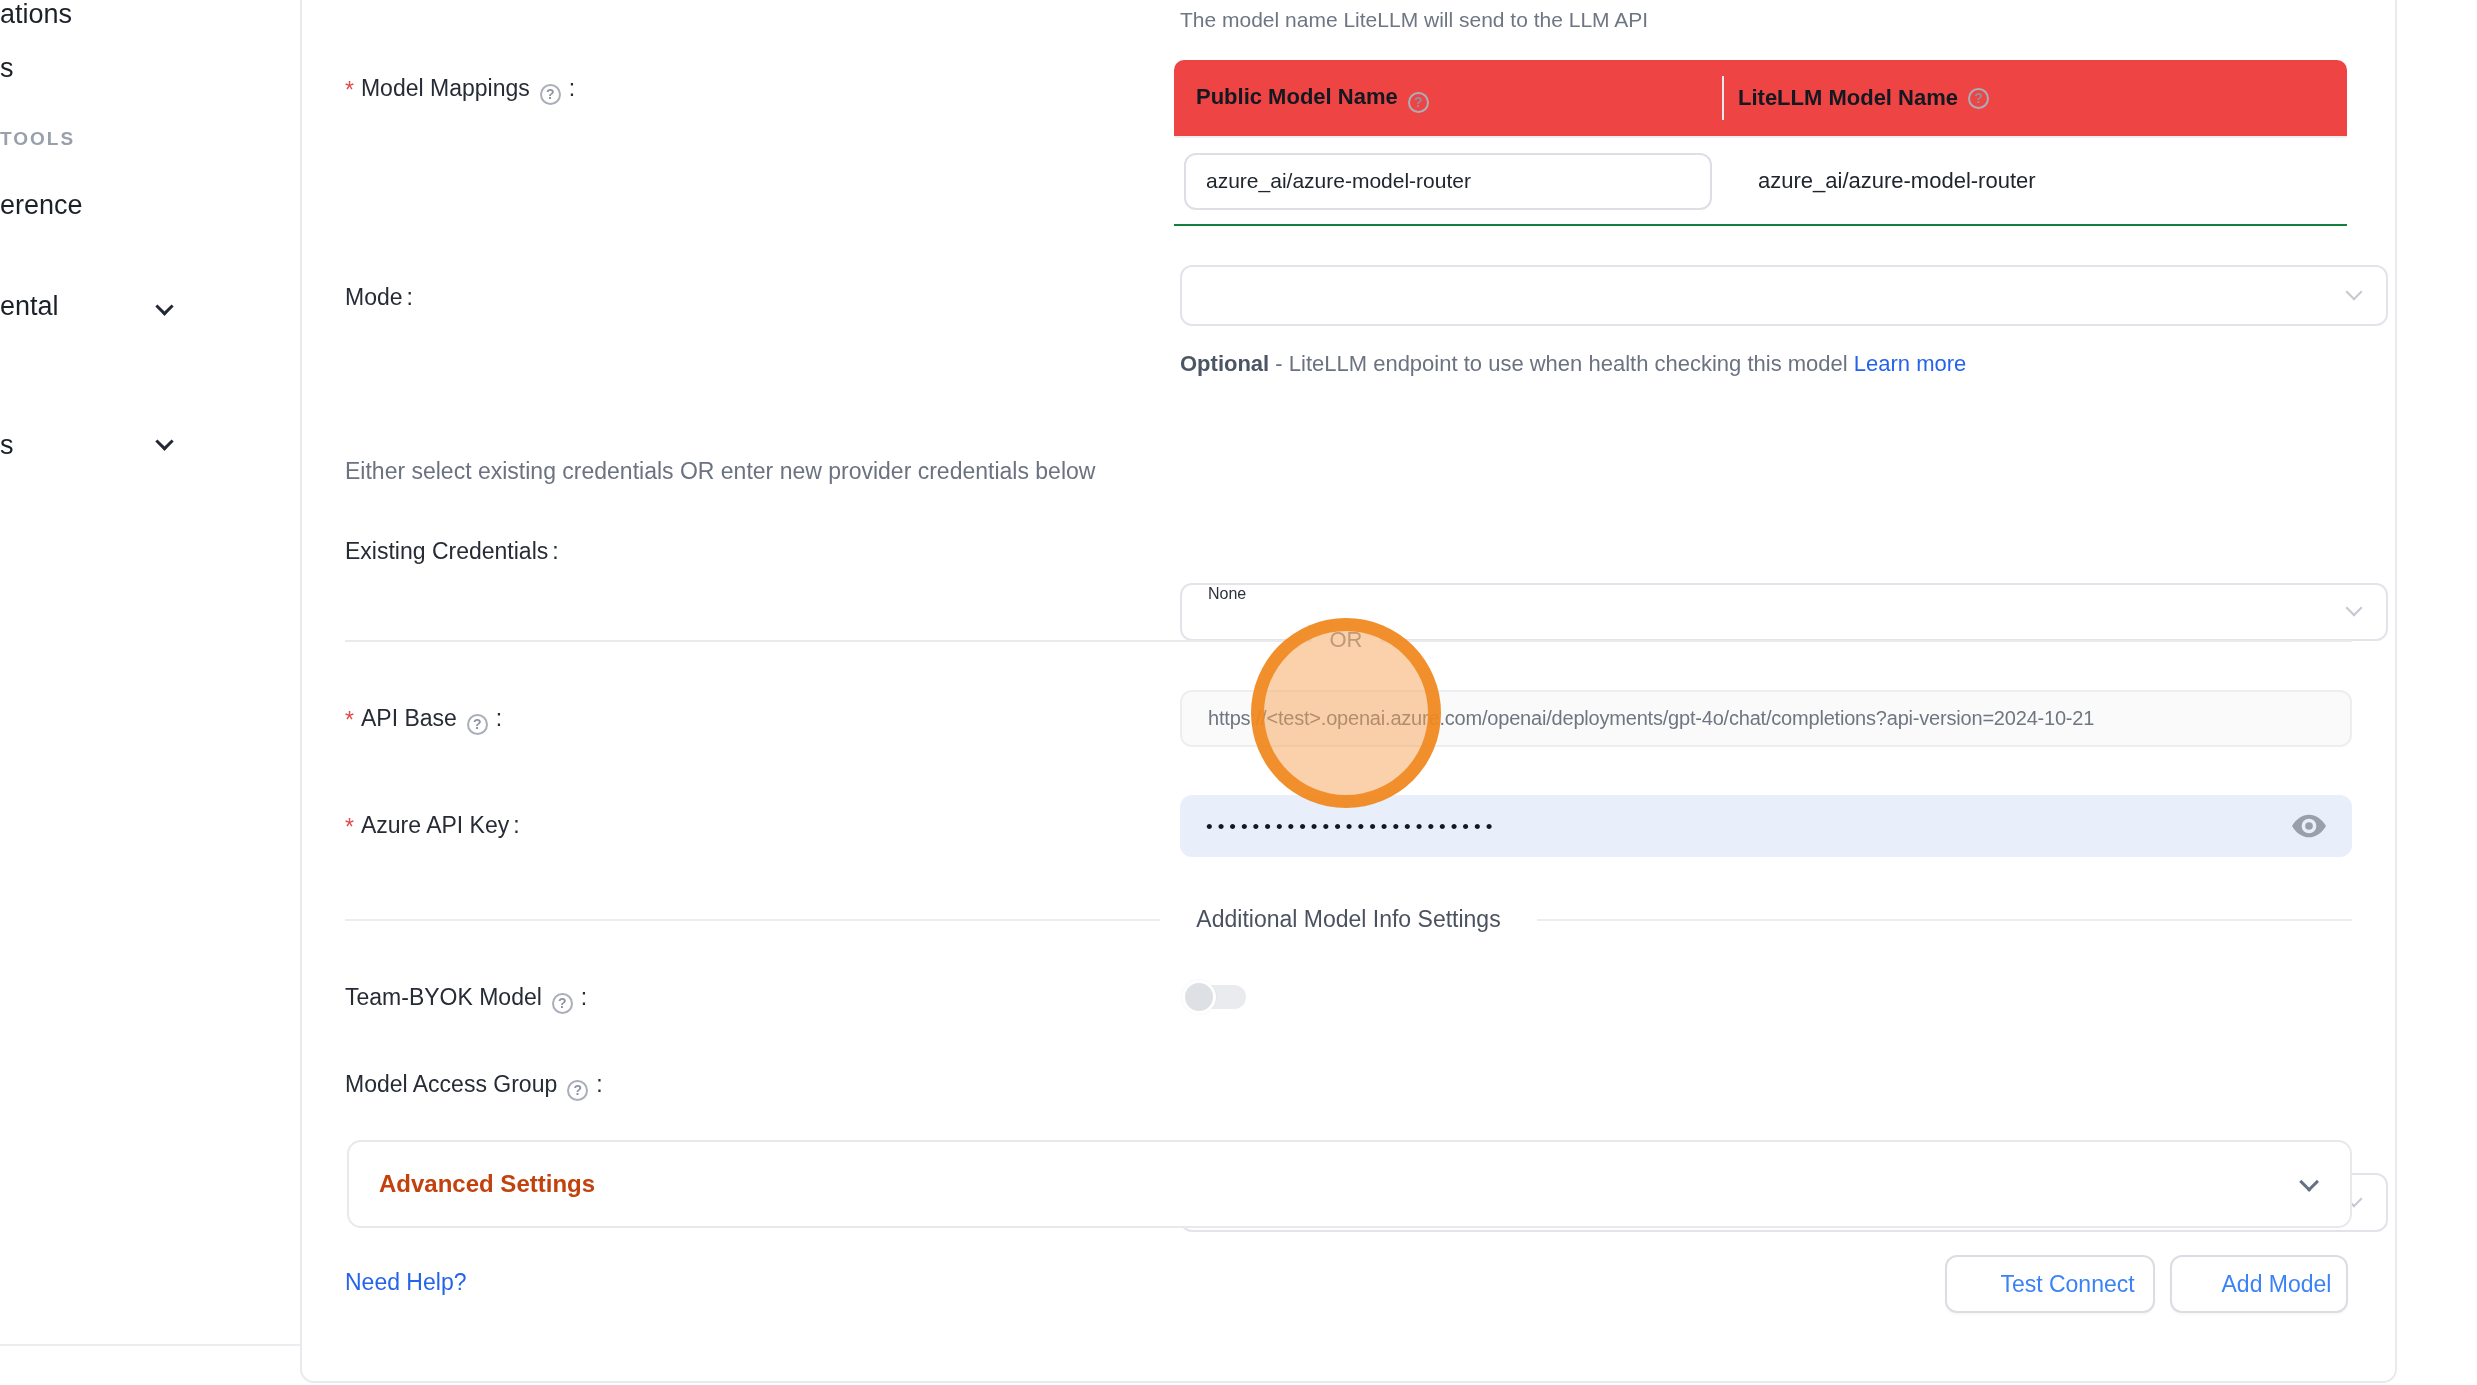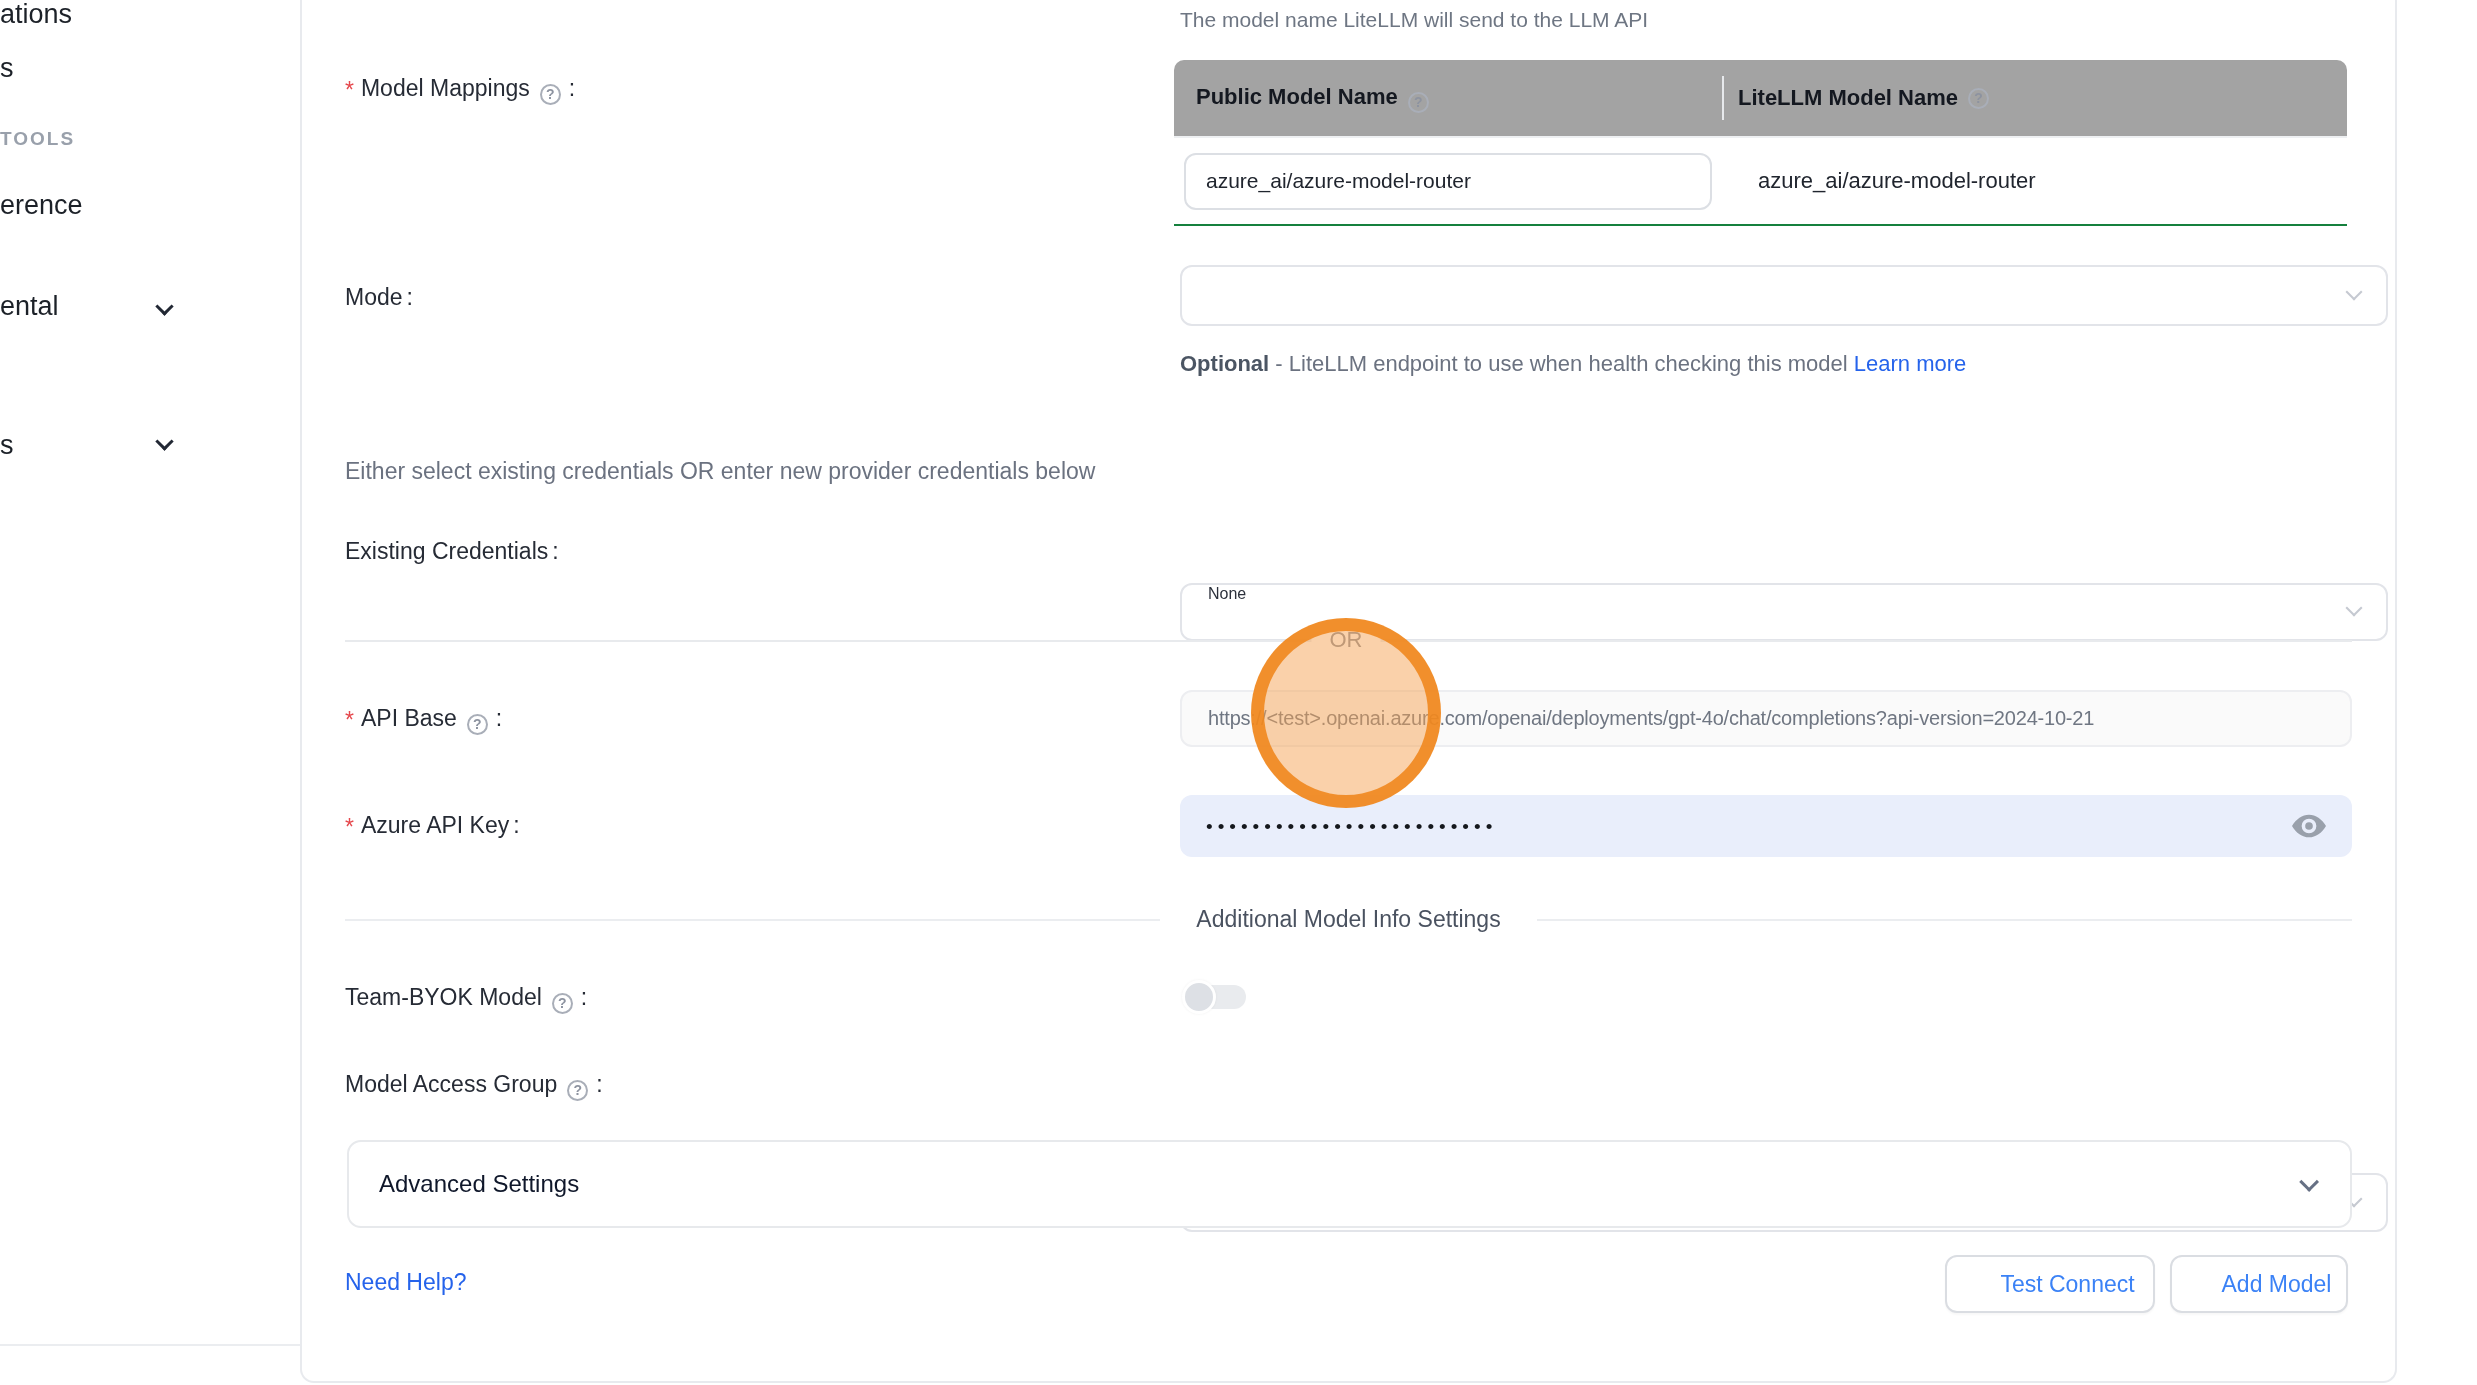--- a/index.html
+++ b/index.html
@@ -30,21 +30,21 @@
           margin:0 4px 0 10px; font-weight:600; }
   .qicon::after{ content:"?"; }
   .colon::after{ content:":"; margin-left:4px; }
   .muted{ color:#6e7683; }
 
   
   .top-help{ left:878px; top:8px; font-size:21px; color:#6e7683; }
 
   
   .mtable{ left:872px; top:60px; width:1173px; border-radius:10px; overflow:visible; }
-  .mtable-head{ display:flex; height:76px; background:#a3a3a3; border-radius:10px 10px 0 0; align-items:center; }
+  .mtable-head{ display:flex; height:76px; background:#ef4444; border-radius:10px 10px 0 0; align-items:center; }
   .mtable-col1{ width:548px; padding-left:22px; }
   .mtable-col2{ flex:1; padding-left:14px; border-left:2px solid #e7e9ec; height:44px; display:flex; align-items:center; }
   .mtable-head .hd{ font-size:22px; font-weight:700; color:#141820; }
   .mtable-body{ display:flex; align-items:center; height:90px; border-top:2px solid #eef0f2; border-bottom:2px solid #15803d; }
   .mtable-body .cell2{ flex:1; padding-left:36px; font-size:22px; color:#20252e; }
   .pub-input{ margin-left:10px; width:528px; height:57px; border:2px solid #dcdfe4; border-radius:12px;
               font-family:"Liberation Sans",sans-serif; font-size:21px; color:#20252e; padding:0 20px; outline:none; background:#fff; }
 
   
   .select{ position:relative; width:1208px; height:61px; border:2px solid #e2e4e9; border-radius:12px; background:#fff;
@@ -84,21 +84,21 @@
 
   
   .toggle{ left:880px; top:980px; width:66px; height:34px; cursor:pointer; }
   .toggle .track{ position:absolute; left:6px; top:5px; width:58px; height:24px; border-radius:12px; background:#e9ebee; }
   .toggle .knob{ position:absolute; left:0; top:0; width:34px; height:34px; border-radius:50%;
                  background:#dde0e5; border:3px solid #ffffff; box-shadow:0 0 3px rgba(0,0,0,0.06); }
 
   
   .advanced{ left:45px; top:1140px; width:2005px; height:88px; border:2px solid #e7e9ec; border-radius:14px;
              display:flex; align-items:center; padding:0 36px 0 30px; cursor:pointer; background:#fff; }
-  .advanced .title{ font-size:24px; font-weight:400; color:#0f172a; }
+  .advanced .title{ font-size:24px; font-weight:700; color:#c2410c; }
   .adv-chev{ margin-left:auto; width:14px; height:14px; border-right:3px solid #667084; border-bottom:3px solid #667084;
              transform:rotate(45deg) translateY(-3px); }
 
   
   .need-help{ left:43px; top:1269px; font-size:23px; }
   .btn{ position:absolute; top:1255px; height:58px; background:#fff; border:2px solid #dadde2; border-radius:12px;
         font-family:"Liberation Sans",sans-serif; font-size:23px; font-weight:500; color:#3b82f6;
         display:flex; align-items:center; justify-content:center; cursor:pointer;
         box-shadow:0 2px 2px rgba(0,0,0,0.03);padding-left:35px; }
   .btn-test{ left:1643px; width:210px; }

